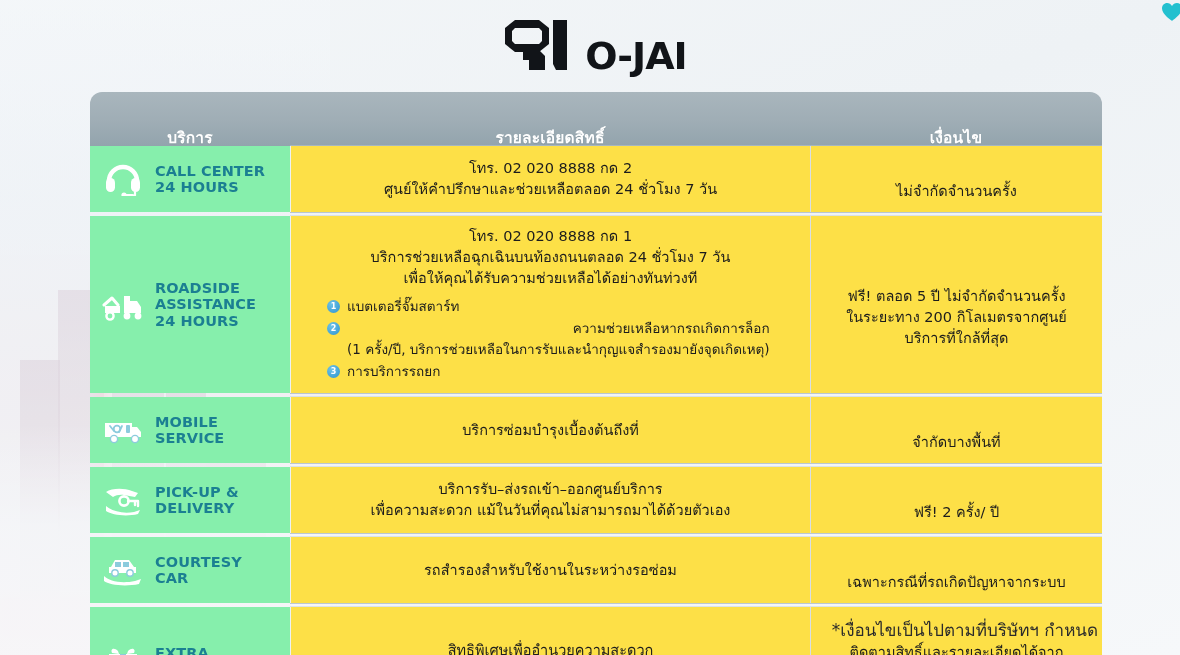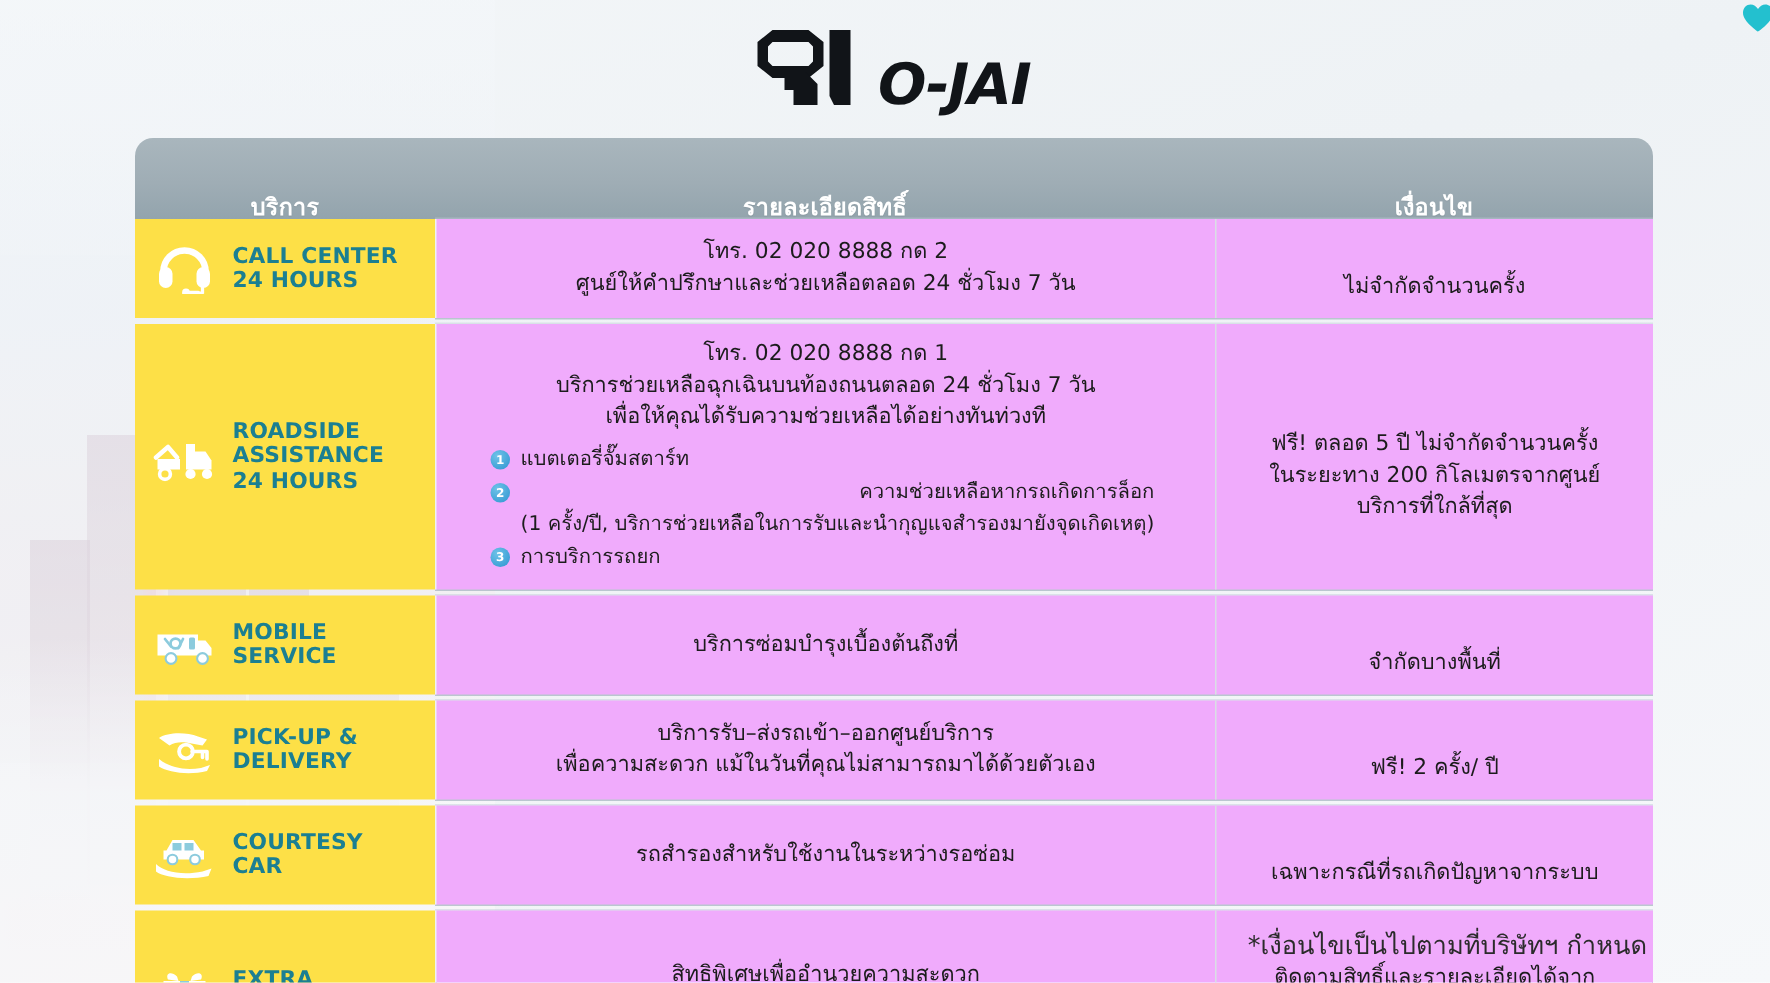--- a/index.html
+++ b/index.html
@@ -63,21 +63,20 @@
   #logo-text {
     font-family: "DejaVu Sans", "Liberation Sans", sans-serif;
     font-weight: bold;
     font-size: 38px;
     letter-spacing: -1px;
     color: #111418;
     line-height: 1;
     position: relative;
     top: 9px;
     margin-left: -2px;
-    font-style: italic;
   }
   #logo-heart {
     position: absolute;
     right: -3px; top: -16px;
   }
 
   
   #benefits-card {
     position: absolute;
     left: 90px; top: 92px;
@@ -111,21 +110,21 @@
   .trow {
     display: flex;
     align-items: stretch;
     margin-bottom: 4px;
     position: relative;
   }
   .trow:last-child { margin-bottom: 0; }
 
   .svc-cell {
     width: 200px; flex: 0 0 200px;
-    background: #fde047;
+    background: #86efac;
     display: flex;
     align-items: center;
     gap: 9px;
     padding: 8px 6px 8px 10px;
   }
   .svc-icon {
     flex: 0 0 auto;
     width: 46px; height: 42px;
     display: flex; align-items: center; justify-content: center;
   }
@@ -133,21 +132,21 @@
     color: #1b7f92;
     font-weight: bold;
     font-size: 14.5px;
     line-height: 1.12;
     letter-spacing: .1px;
     white-space: pre-line;
   }
 
   .info-cell {
     flex: 1 1 auto;
-    background: #f0abfc;
+    background: #fde047;
     display: flex;
     align-items: stretch;
     box-shadow: 0 1px 0 rgba(140,160,175,.55), 0 -1px 0 rgba(190,205,215,.45);
     border-left: 1px solid #eef1f4;
   }
   .detail-cell {
     width: 520px; flex: 0 0 520px;
     display: flex; flex-direction: column;
     align-items: center; justify-content: center;
     padding: 10px 14px;

